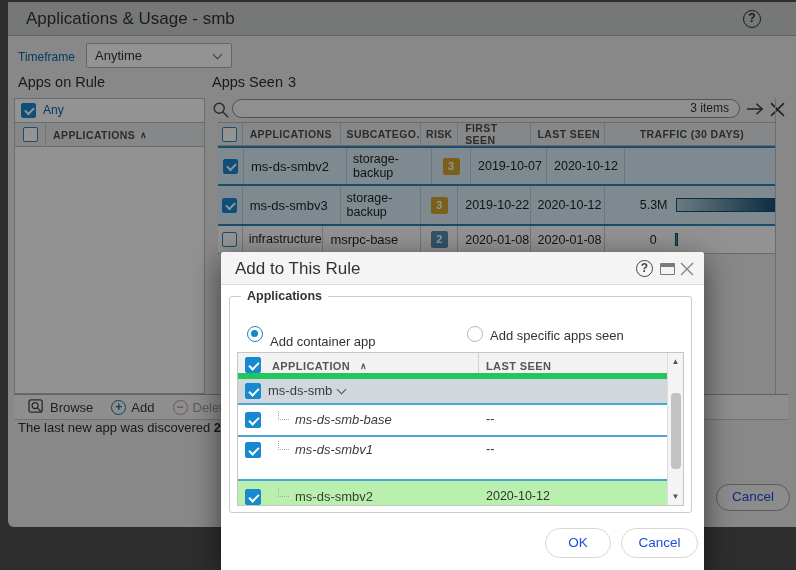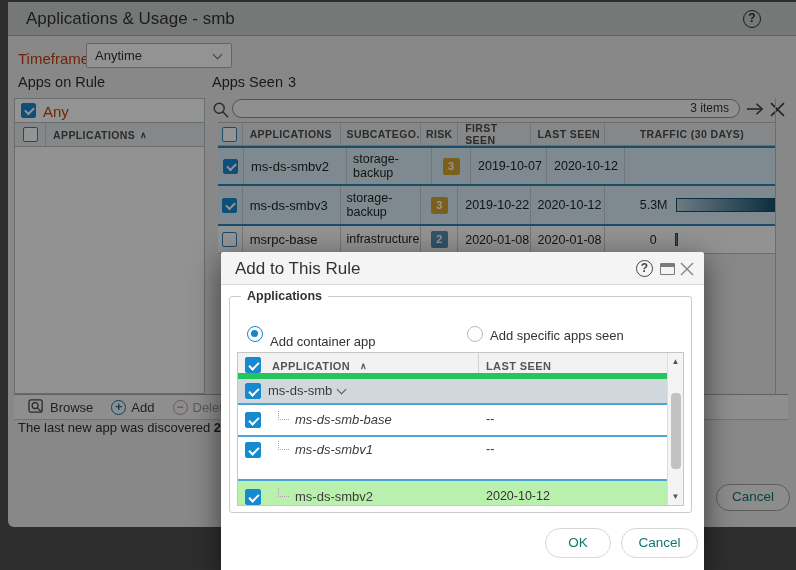--- a/index.html
+++ b/index.html
@@ -8,21 +8,21 @@
 
   
   .dialog { position:absolute; left:8px; top:2px; width:788px; height:525px;
             background:#ebebeb; border-radius:2px 0 0 6px; }
   .dlg-titlebar { position:absolute; left:0; top:0; width:100%; height:34px;
             background:#cbcdce; border-bottom:1px solid #a9a9a9; }
   .dlg-title { position:absolute; left:18px; top:0; line-height:34px; font-size:17px; color:#333; }
   .help-circle { position:absolute; width:18px; height:18px; border:1.5px solid #2f2f2f; border-radius:50%;
             text-align:center; line-height:15px; font-size:12px; font-weight:bold; color:#2f2f2f; }
 
-  .lbl13 { font-size:15px; color:#c2410c; }
+  .lbl13 { font-size:12px; color:#0369a1; }
   .select { position:absolute; background:#fdfdfd; border:1px solid #aeaeae; border-radius:2px;
             font-size:13px; color:#333; padding-left:8px; line-height:23px; }
   .chev { display:inline-block; width:7px; height:7px; border:solid #666; border-width:0 1.5px 1.5px 0;
           transform:rotate(45deg); }
 
   .panel-box { position:absolute; background:#fbfbfb; border:1px solid #b4bcc1; }
   .hdr-row { background:#e6e9eb; border-bottom:1px solid #b4bcc1; }
   .colhdr { font-size:10.5px; font-weight:bold; color:#4c4c4c; letter-spacing:.4px; }
   .sortmark { font-size:9px; color:#4c4c4c; font-weight:bold; }
 
@@ -51,21 +51,21 @@
 
   .toolbar { position:absolute; left:14px; top:392px; width:774px; height:26px; background:#f4f4f4;
              border-top:1px solid #a8a8a8; border-bottom:1px solid #c6c6c6; display:flex; align-items:center; }
   .tb-btn { display:flex; align-items:center; gap:5px; font-size:13px; color:#3a3a3a; margin-left:14px; }
   .circle-ic { width:15px; height:15px; border-radius:50%; border:1.5px solid #1b6fa8; color:#1b6fa8;
                font-size:12px; line-height:12px; text-align:center; font-weight:bold; }
   .circle-ic.minus { border-color:#c4939b; color:#c4939b; }
   .tb-btn.disabled { color:#9aa0a3; }
 
   .pill-btn { position:absolute; border:1px solid #d8d8d8; border-radius:15px; background:#fff;
-              font-size:13.5px; color:#0f766e; text-align:center; }
+              font-size:13.5px; color:#1d4ed8; text-align:center; }
   .bg-cancel { border:1.5px solid #9e9e9e; background:#f1f1f1; line-height:24px; }
 
   
   .overlay { position:absolute; inset:0; background:rgba(0,0,0,0.42); z-index:5; }
 
   
   .modal { position:absolute; left:221px; top:252px; width:483px; height:318px; background:#fff;
            border-radius:3px 3px 0 0; box-shadow:0 8px 30px rgba(0,0,0,.55); z-index:10; }
   .m-titlebar { position:absolute; left:0; top:0; width:100%; height:33px; background:#f4f4f4;
            border-bottom:1px solid #dcdcdc; border-radius:3px 3px 0 0; }
@@ -218,25 +218,25 @@
       <div class="tcell c6">
           <span>5.3M</span>
         <span class="tbar" style="width:108px; height:14px;"></span>
         </div>
     </div>
 
     <div class="trow" style="height:28px; background:#fbfbfb; border-bottom:1px solid #b4bcc1;">
       <div class="tcell c0">
           <span class="cb" style="position:relative;"></span>
         </div>
+      <div class="tcell c2">
+          <span>infrastructure</span>
+        </div>
       <div class="tcell c1">
           <span>msrpc-base</span>
-        </div>
-      <div class="tcell c2">
-          <span>infrastructure</span>
         </div>
       <div class="tcell c3">
           <span class="risk risk2">2</span>
         </div>
       <div class="tcell c4">
           <span>2020-01-08</span>
         </div>
       <div class="tcell c5">
           <span>2020-01-08</span>
         </div>

